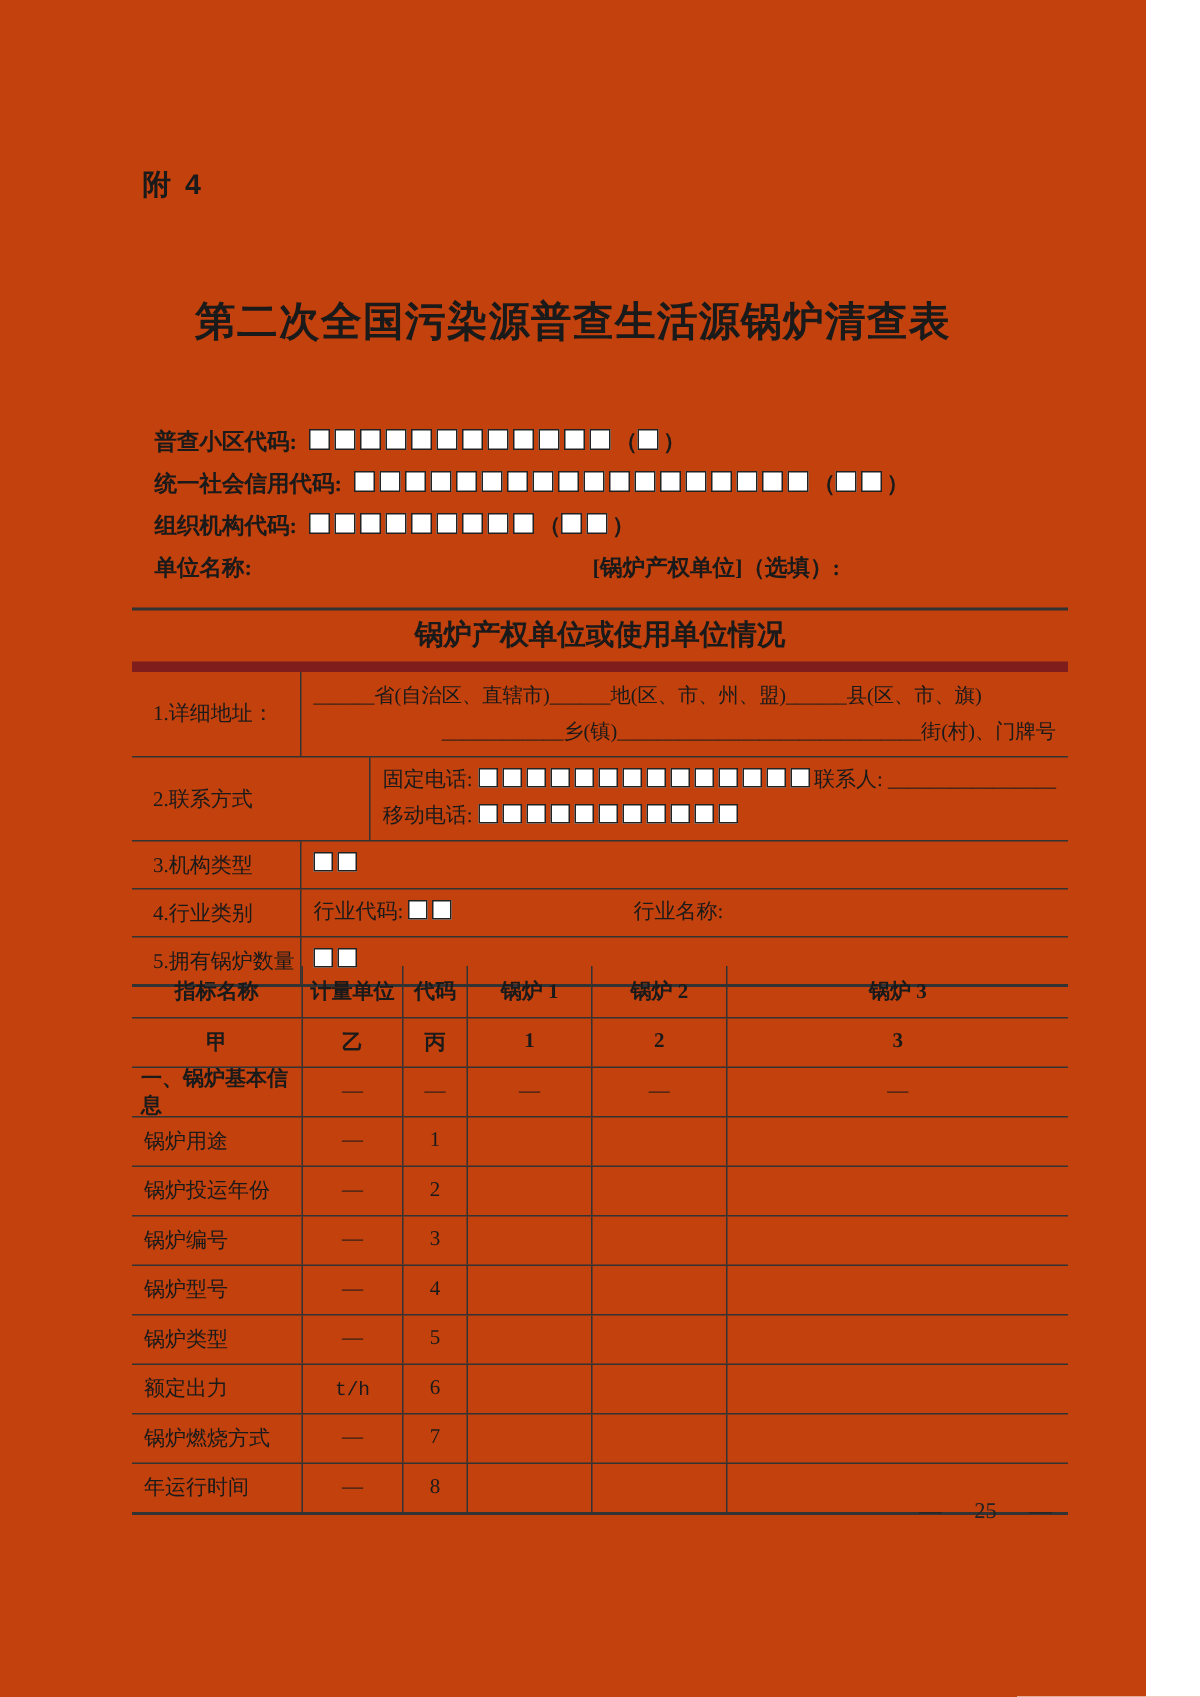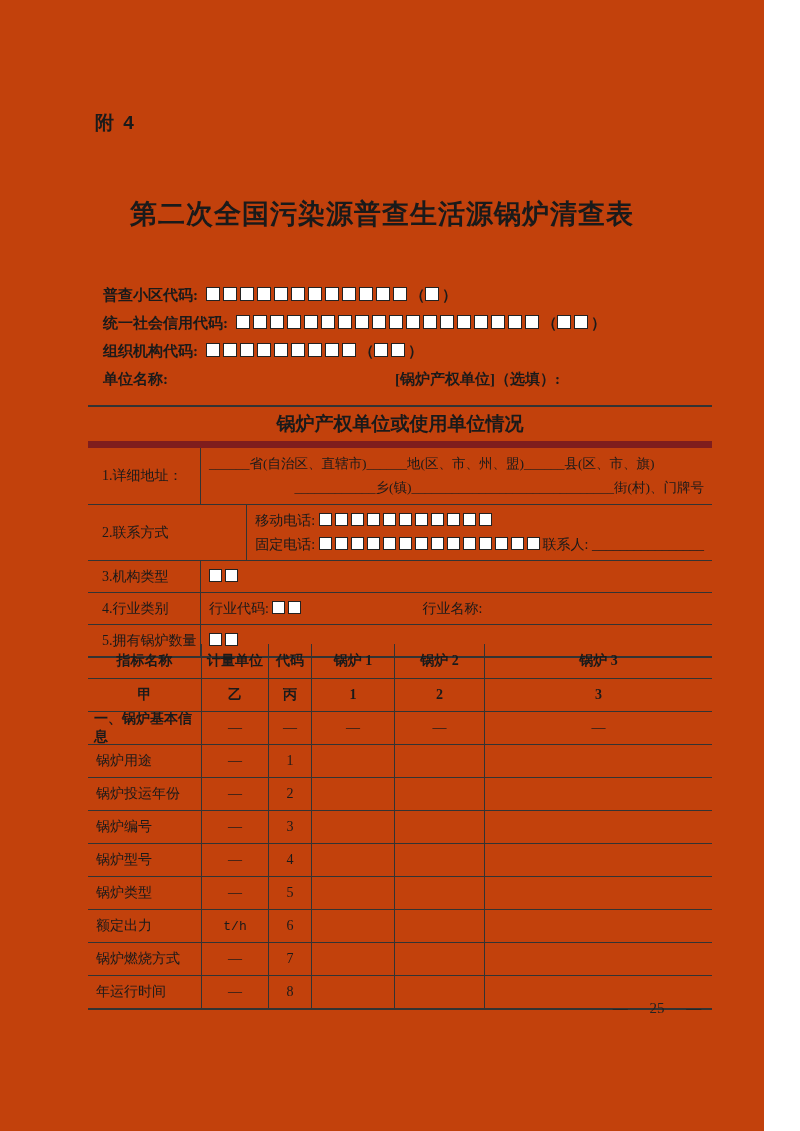--- a/index.html
+++ b/index.html
@@ -110,27 +110,27 @@
       <div class="c2">
         <div class="addr-line1">______省(自治区、直辖市)______地(区、市、州、盟)______县(区、市、旗)</div>
         <div class="addr-line2">____________乡(镇)______________________________街(村)、门牌号</div>
       </div>
     </div>
 
     <div class="t1-row r-contact">
       <div class="c1">2.联系方式</div>
       <div class="c2">
         <div class="contact-line">
-          <span>移动电话:</span>
-          <span><span class="box"></span><span class="box"></span><span class="box"></span><span class="box"></span><span class="box"></span><span class="box"></span><span class="box"></span><span class="box"></span><span class="box"></span><span class="box"></span><span class="box"></span></span>
-        </div>
-        <div class="contact-line">
           <span>固定电话:</span>
           <span><span class="box"></span><span class="box"></span><span class="box"></span><span class="box"></span><span class="box"></span><span class="box"></span><span class="box"></span><span class="box"></span><span class="box"></span><span class="box"></span><span class="box"></span><span class="box"></span><span class="box"></span><span class="box"></span></span><span>联系人:</span>
           <span>________________</span>
+        </div>
+        <div class="contact-line">
+          <span>移动电话:</span>
+          <span><span class="box"></span><span class="box"></span><span class="box"></span><span class="box"></span><span class="box"></span><span class="box"></span><span class="box"></span><span class="box"></span><span class="box"></span><span class="box"></span><span class="box"></span></span>
         </div>
       </div>
     </div>
 
     <div class="t1-row r-sm">
       <div class="c1">3.机构类型</div>
       <div class="c2">
         <div class="contact-line"><span><span class="box"></span><span class="box"></span></span></div>
       </div>
     </div>

